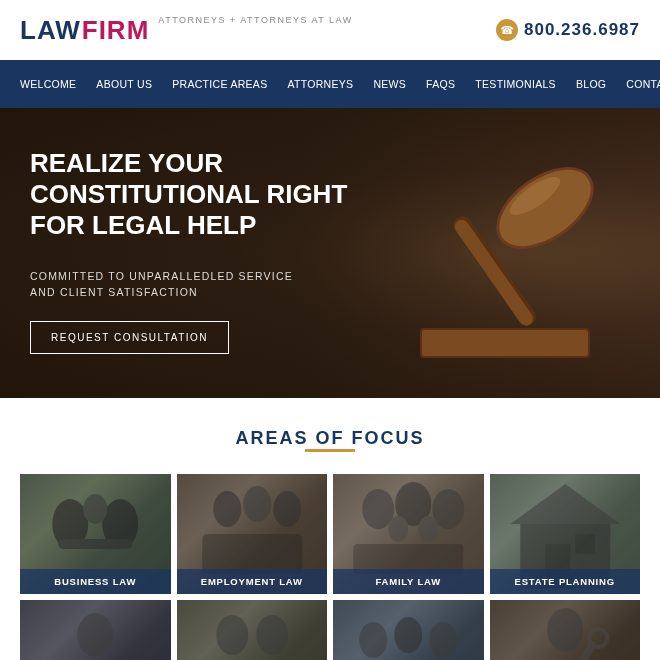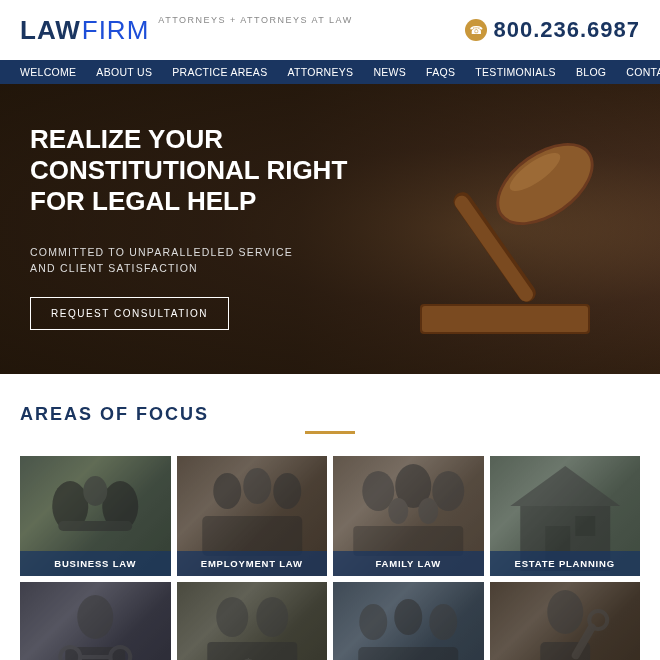--- a/index.html
+++ b/index.html
@@ -20,22 +20,22 @@
       gap: 1px;
     }
     .logo-law {
       font-size: 26px;
       font-weight: 900;
       color: #1a3560;
       letter-spacing: 1px;
     }
     .logo-firm {
       font-size: 26px;
-      font-weight: 400;
-      color: #1d4ed8;
+      font-weight: 700;
+      color: #be185d;
       letter-spacing: 1px;
     }
     .logo-tagline {
       font-size: 9px;
       color: #888;
       letter-spacing: 1.5px;
       margin-left: 8px;
     }
     .phone-area {
       display: flex;
@@ -47,32 +47,32 @@
       height: 22px;
       background: #c9973a;
       border-radius: 50%;
       display: flex;
       align-items: center;
       justify-content: center;
       color: #fff;
       font-size: 11px;
     }
     .phone-number {
-      font-size: 22px;
+      font-size: 17px;
       font-weight: bold;
       color: #1a3560;
       letter-spacing: 1px;
     }
 
     
     .nav {
       background: #1a3560;
       display: flex;
       align-items: center;
-      height: 24px;
+      height: 48px;
       padding: 0 10px;
     }
     .nav-item {
       color: #fff;
       font-size: 10.5px;
       font-weight: 500;
       padding: 0 10px;
       height: 38px;
       display: flex;
       align-items: center;
@@ -140,27 +140,26 @@
       background: transparent;
       text-transform: uppercase;
     }
 
     
     .areas-section {
       padding: 30px 20px 20px;
       background: #fff;
     }
     .areas-title {
-      text-align: left;
+      text-align: center;
       font-size: 18px;
       font-weight: 700;
       color: #1a3560;
       letter-spacing: 2px;
       text-transform: uppercase;
-      margin-bottom: 6px;
     }
     .areas-underline {
       width: 50px;
       height: 3px;
       background: #c9973a;
       margin: 0 auto 22px;
     }
     .areas-grid {
       display: grid;
       grid-template-columns: repeat(4, 1fr);

